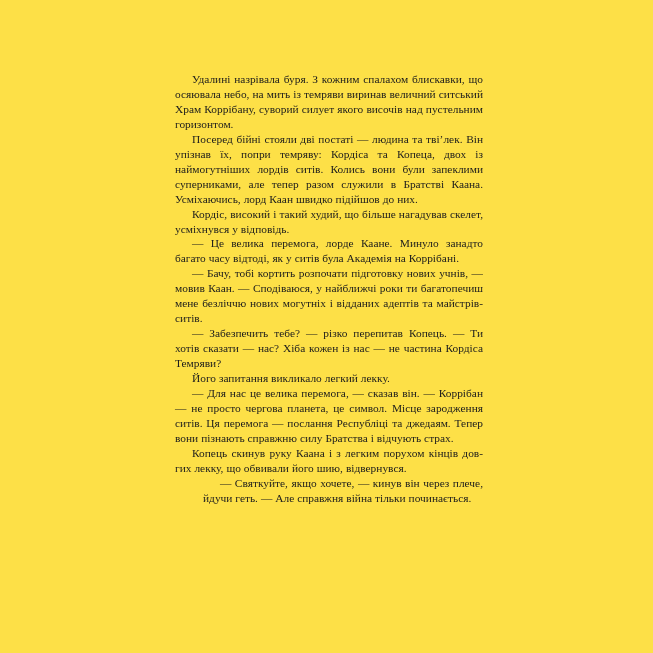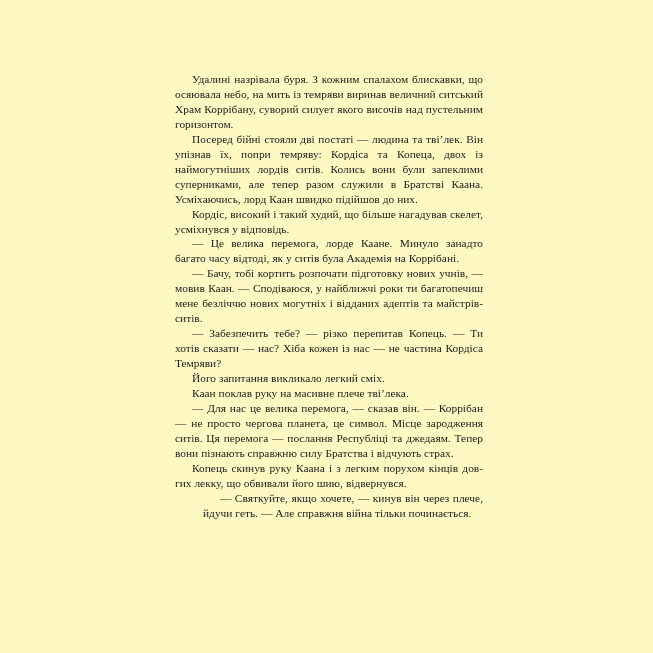--- a/index.html
+++ b/index.html
@@ -13,21 +13,21 @@
     height: 653px;
     overflow: hidden;
     font-family: "Liberation Serif", "DejaVu Serif", serif;
     color: #1a1a1a;
     -webkit-font-smoothing: antialiased;
   }
   .page {
     position: relative;
     width: 653px;
     height: 653px;
-    background: #fef9c3;
+    background: #fde047;
     box-sizing: border-box;
   }
   .text-block {
     position: absolute;
     left: 175px;
     top: 72px;
     width: 308px;
     text-align: justify;
     text-justify: inter-word;
     font-size: 11.4px;
@@ -53,19 +53,18 @@
 <body>
 
 <div class="page">
   <div class="text-block">
     <p class="para">Удалині назрівала буря. З кожним спалахом блискавки, що осяювала небо, на мить із темряви виринав величний ситський Храм Коррібану, суворий силует якого височів над пустельним горизонтом.</p>
     <p class="para">Посеред бійні стояли дві постаті — людина та тві’лек. Він упізнав їх, попри темряву: Кордіса та Копеца, двох із наймогутніших лордів ситів. Колись вони були запеклими суперниками, але тепер разом служили в Братстві Каана. Усміхаючись, лорд Каан швидко підійшов до них.</p>
     <p class="para">Кордіс, високий і такий худий, що більше нагадував скелет, усміхнувся у відповідь.</p>
     <p class="para">— Це велика перемога, лорде Каане. Минуло занадто багато часу відтоді, як у ситів була Академія на Коррібані.</p>
     <p class="para">— Бачу, тобі кортить розпочати підготовку нових учнів, — мовив Каан. — Сподіваюся, у найближчі роки ти багато­печиш мене безліччю нових могутніх і відданих адептів та майстрів-ситів.</p>
     <p class="para">— Забезпечить тебе? — різко перепитав Копець. — Ти хотів сказати — нас? Хіба кожен із нас — не частина Кордіса Темряви?</p>
-    <p class="para">Його запитання викликало легкий сміх.</p>
-    <p class="para">Каан поклав руку на масивне плече тві’лека.</p>
+    <p class="para">Його запитання викликало легкий лекку.</p>
     <p class="para">— Для нас це велика перемога, — сказав він. — Коррібан — не просто чергова планета, це символ. Місце зародження ситів. Ця перемога — послання Республіці та джедаям. Тепер вони пізнають справжню силу Братства і відчують страх.</p>
     <p class="para">Копець скинув руку Каана і з легким порухом кінців дов­гих лекку, що обвивали його шию, відвернувся.</p>
     <p class="para">— Святкуйте, якщо хочете, — кинув він через плече, йдучи геть. — Але справжня війна тільки починається.</p>
   </div>
 </div>
 
 </body></html>

